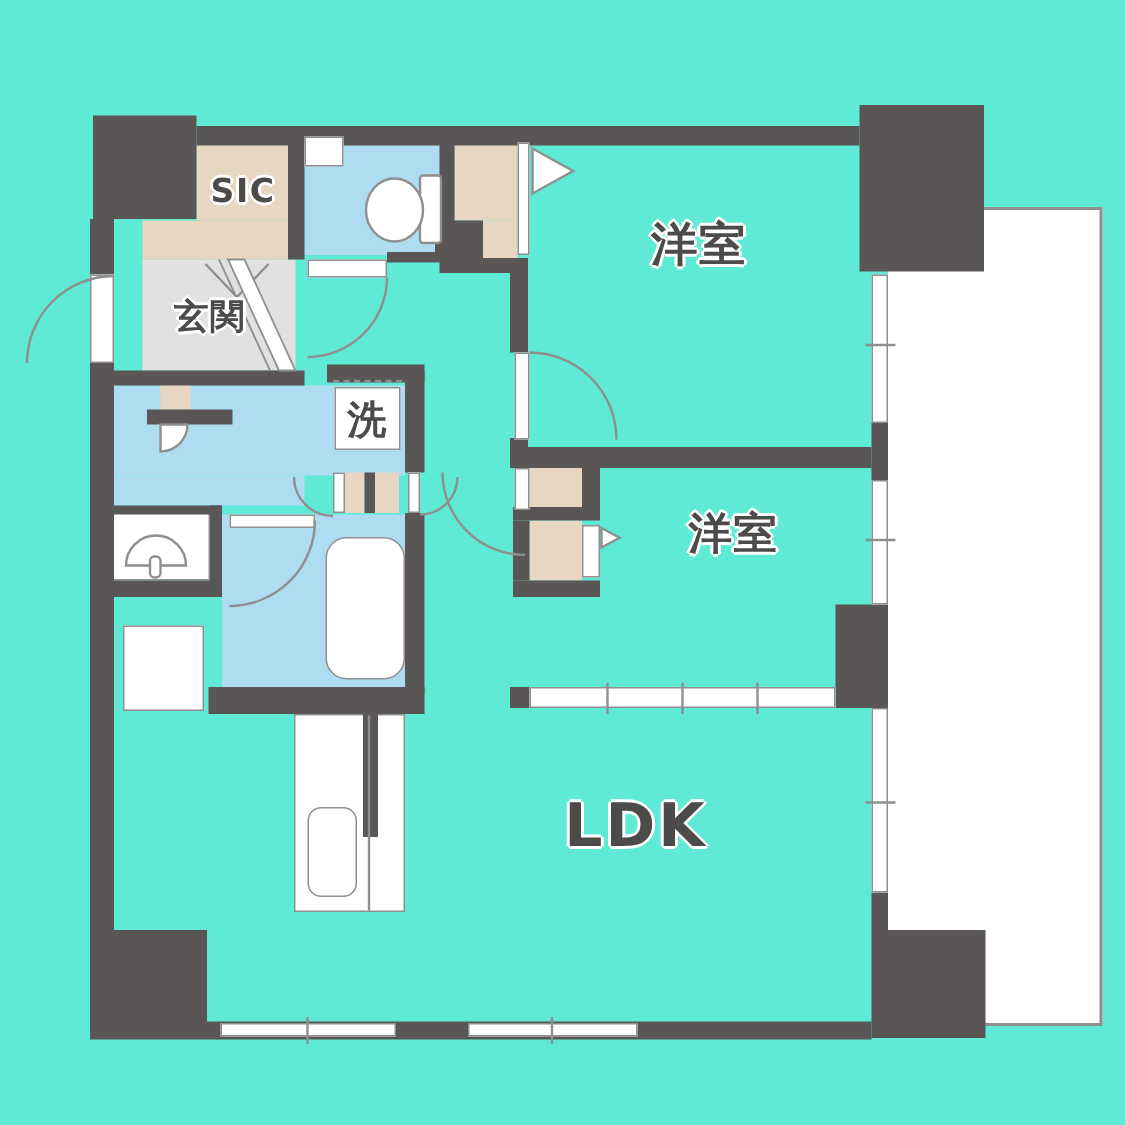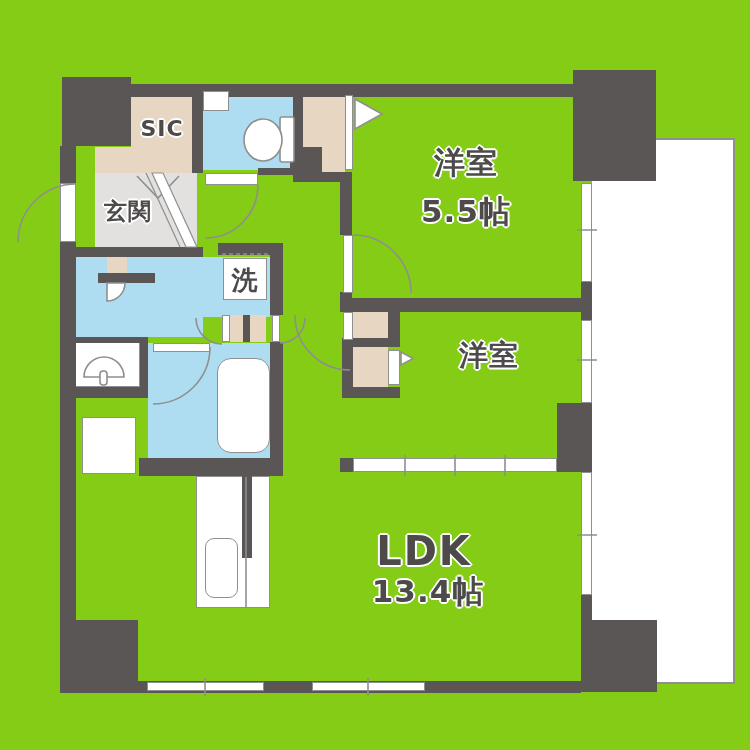--- a/index.html
+++ b/index.html
@@ -1,16 +1,16 @@
 <!DOCTYPE html>
 <html style="--wall: #5a5656; --closet: #e7d6c1; --wet-area: #aeddf2; --entrance-floor: #e2e1e0; --line: #8f8f8f; --label: #4d4a4a;"><head>
 <meta charset="utf-8">
 <style>
   html,body{margin:0;padding:0;background:#ffffff;}
-  #stage{position:relative;width:750px;height:750px;background:#84cc16;overflow:hidden;
+  #stage{position:relative;width:750px;height:750px;background:#5eead4;overflow:hidden;
          font-family:"DejaVu Sans","Liberation Sans",sans-serif;}
   #stage div{position:absolute;box-sizing:border-box;}
   .fill{z-index:1;}
   .box{z-index:2;background:#fff;border:1px solid #8f8f8f;}
   .wall{z-index:3;background:var(--wall,#5a5656);}
   .win{z-index:4;background:#fff;border:1px solid #8f8f8f;}
   svg.ovl{position:absolute;left:0;top:0;z-index:5;pointer-events:none;}
   .lbl{z-index:6;position:absolute;transform:translate(-50%,-50%);
        color:#4d4a4a;font-weight:600;white-space:nowrap;letter-spacing:1px;
        text-shadow:-2px 0 0 #fff,2px 0 0 #fff,0 -2px 0 #fff,0 2px 0 #fff,
@@ -119,20 +119,18 @@
       <path d="M401,352 L413,358.5 L401,365 Z"></path>
       <rect x="280" y="117" width="14" height="45" rx="2"></rect>
       <ellipse cx="263" cy="140" rx="19" ry="21"></ellipse>
       <path d="M84,377 A20 20 0 0 1 124,377 Z"></path>
       <rect x="100" y="371" width="7" height="14" rx="3"></rect>
       <path d="M146,173 L180,247" fill="none" stroke-width="1.2"></path>
     </g>
   </svg>
 
   <div class="lbl" style="left:162px;top:128px;font-size:22px;">SIC</div>
-  <div class="lbl" style="left:128px;top:211px;font-size:23px;">玄関</div>
+  <div class="lbl" style="left:140px;top:211px;font-size:23px;">玄関</div>
   <div class="lbl" style="left:245px;top:280px;font-size:26px;">洗</div>
   <div class="lbl" style="left:466px;top:163px;font-size:31px;">洋室</div>
-  <div class="lbl" style="left:466px;top:212px;font-size:31px;">5.5帖</div>
   <div class="lbl" style="left:489px;top:356px;font-size:29px;">洋室</div>
   <div class="lbl" style="left:424px;top:551px;font-size:40px;letter-spacing:2px;">LDK</div>
-  <div class="lbl" style="left:428px;top:592px;font-size:31px;">13.4帖</div>
 </div>
 
 </body></html>

